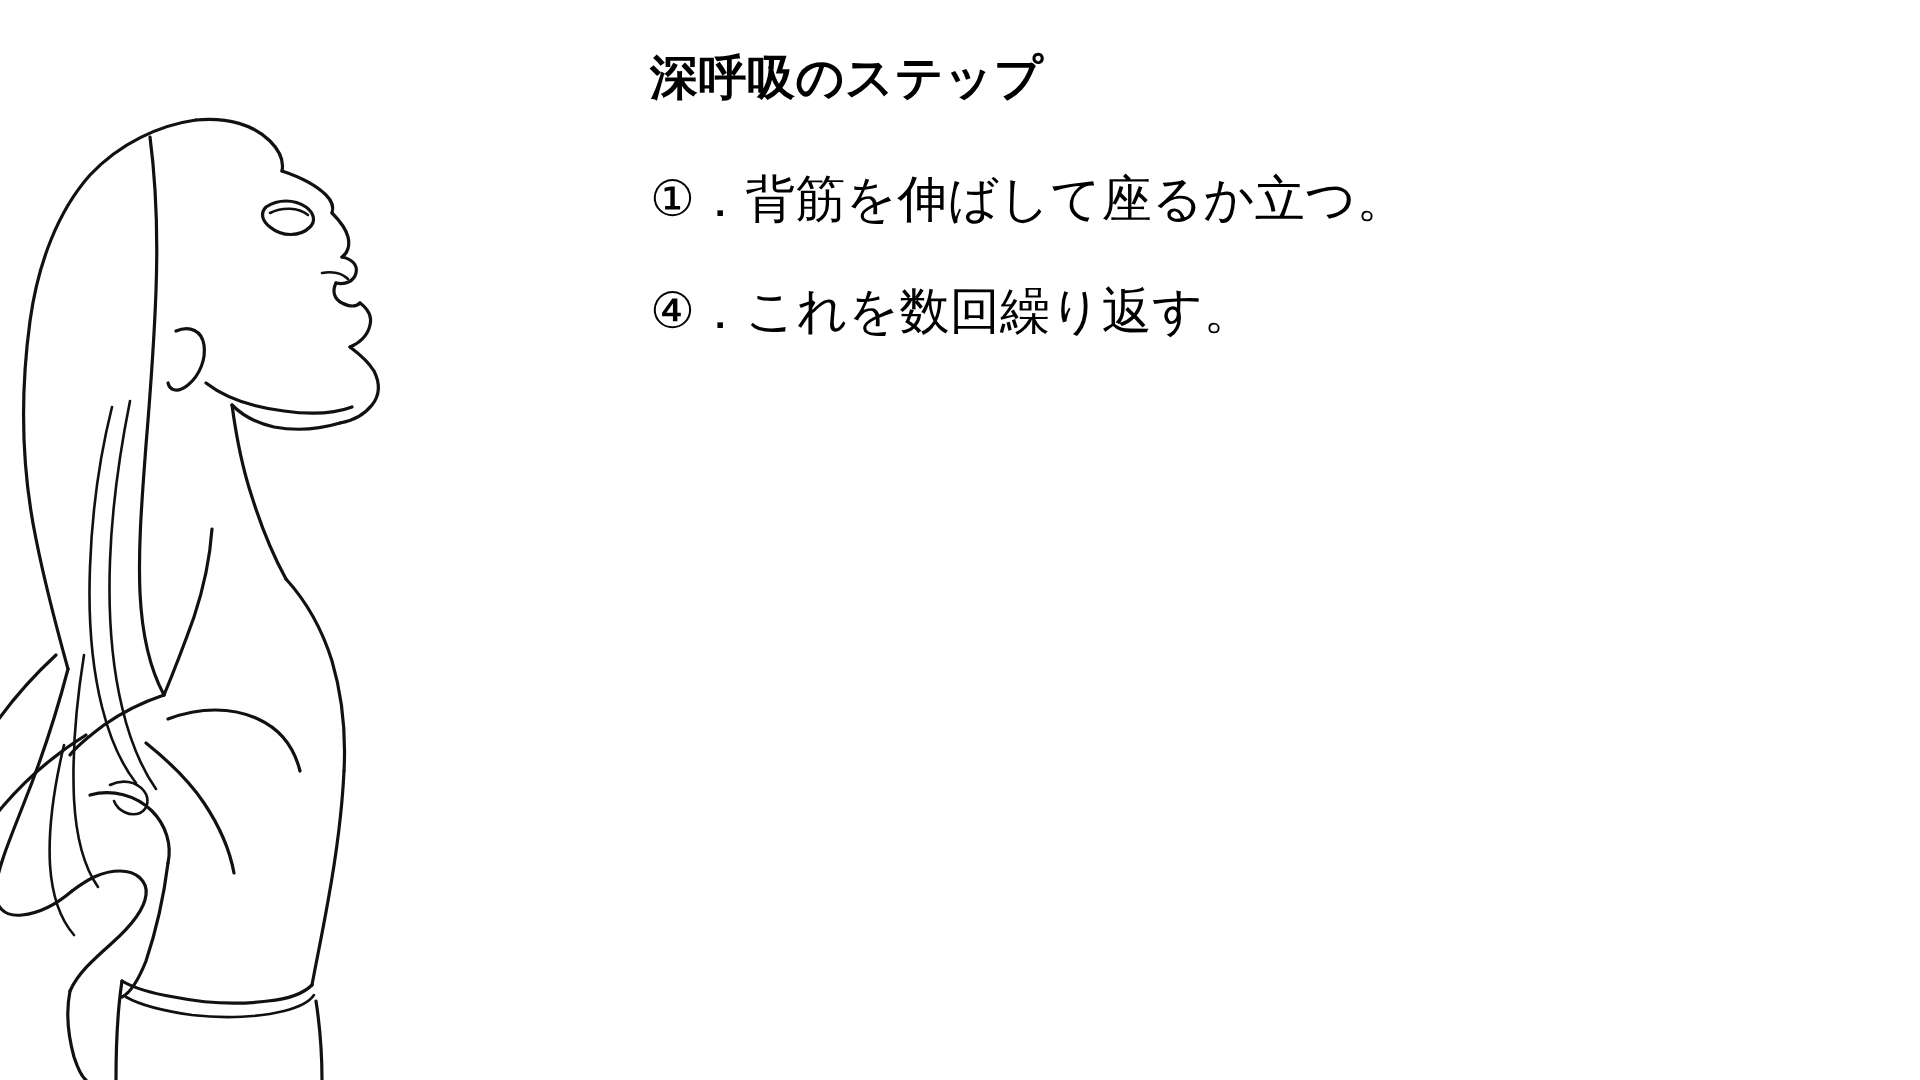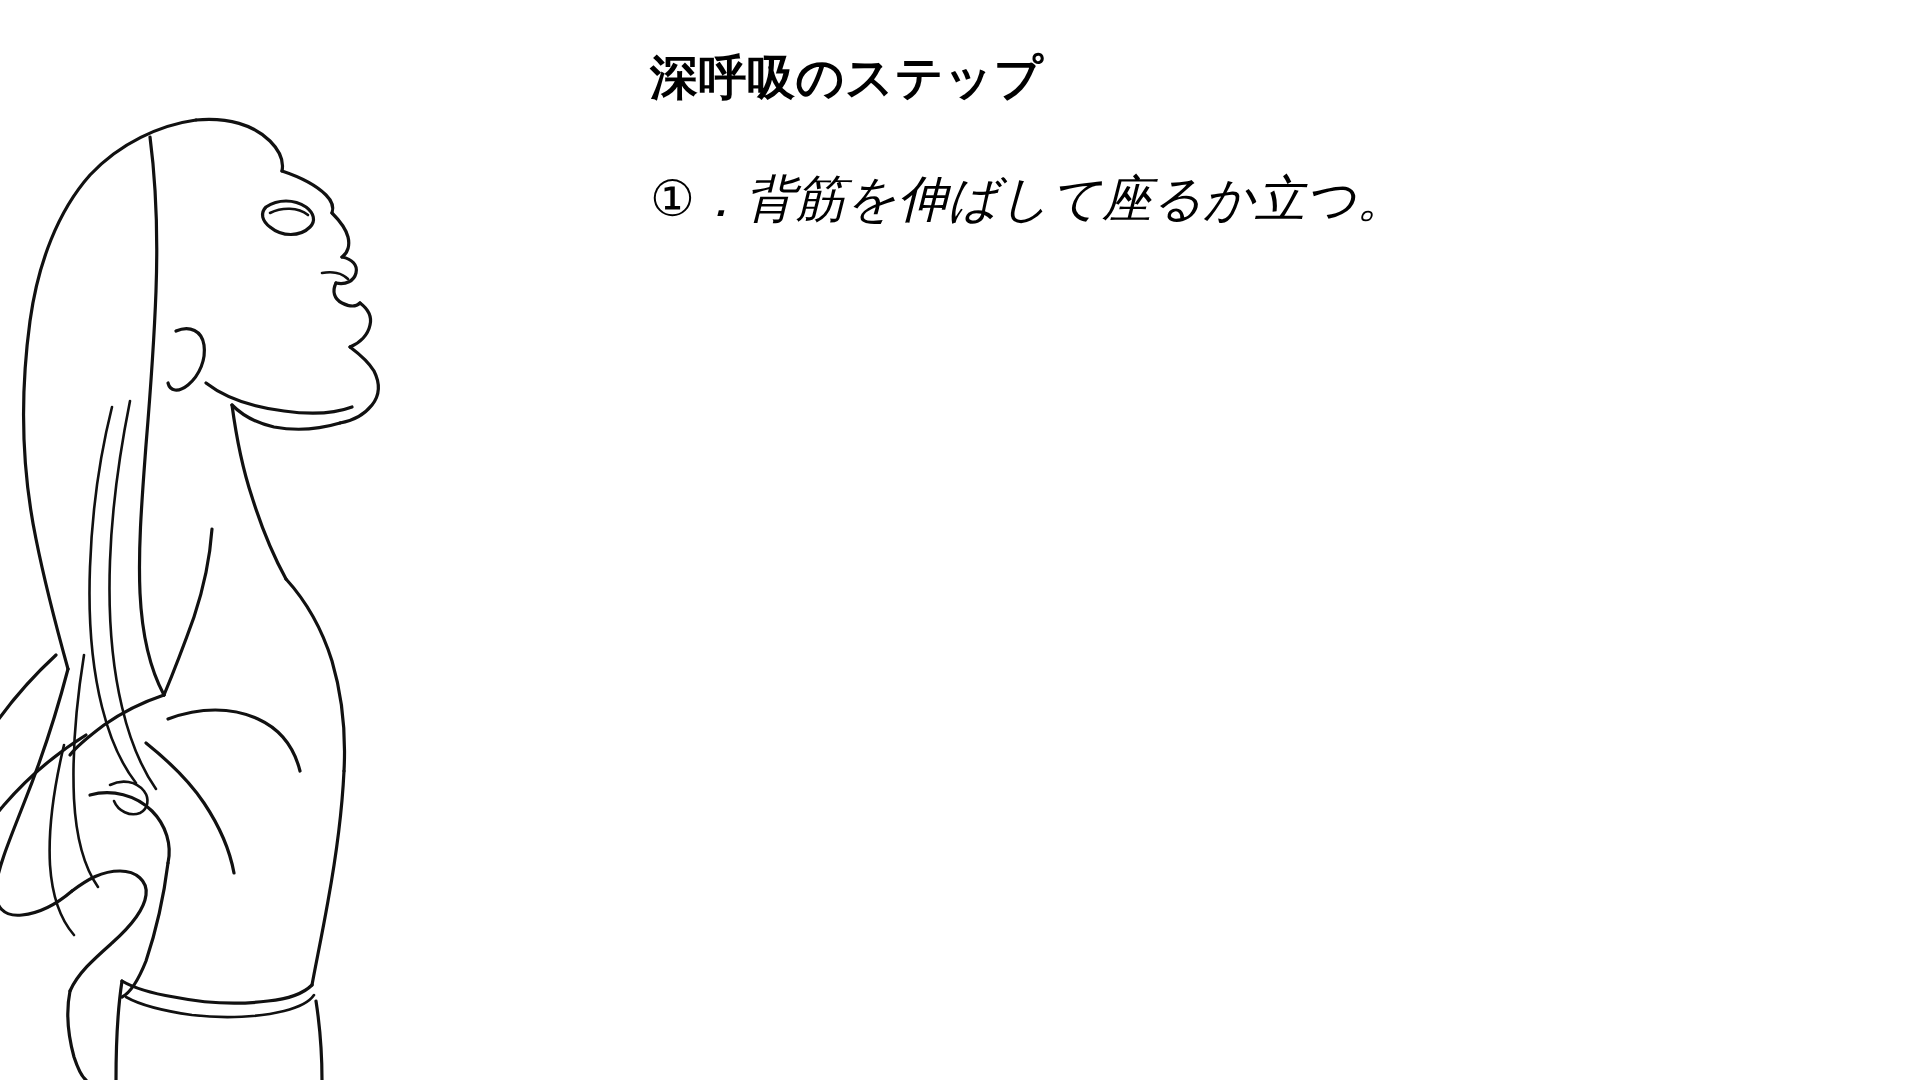--- a/index.html
+++ b/index.html
@@ -73,21 +73,20 @@
     line-height: 1.25;
     letter-spacing: 0.01em;
     margin: 0 0 58px 0;
     white-space: nowrap;
   }
 
   #steps-list {
     list-style: none;
     margin: 0;
     padding: 0;
-    font-style: italic;
   }
   .step-item {
     font-size: 50px;
     line-height: 1.32;
     letter-spacing: 0.005em;
     margin: 0 0 46px 0;
     text-indent: 0;
   }
   .step-item:last-child {
     margin-bottom: 0;
@@ -228,16 +227,19 @@
   </div>
 
   <div id="text-pane">
 
     <h1 id="slide-title">深呼吸のステップ</h1>
 
     <ul id="steps-list">
       <li class="step-item">
         <span class="step-text">①．背筋を伸ばして座るか立つ。</span>
       </li>
+      <li class="step-item">
+        <span class="step-text">④．これを数回繰り返す。</span>
+      </li>
     </ul>
 
   </div>
 </div>
 
 </body></html>

